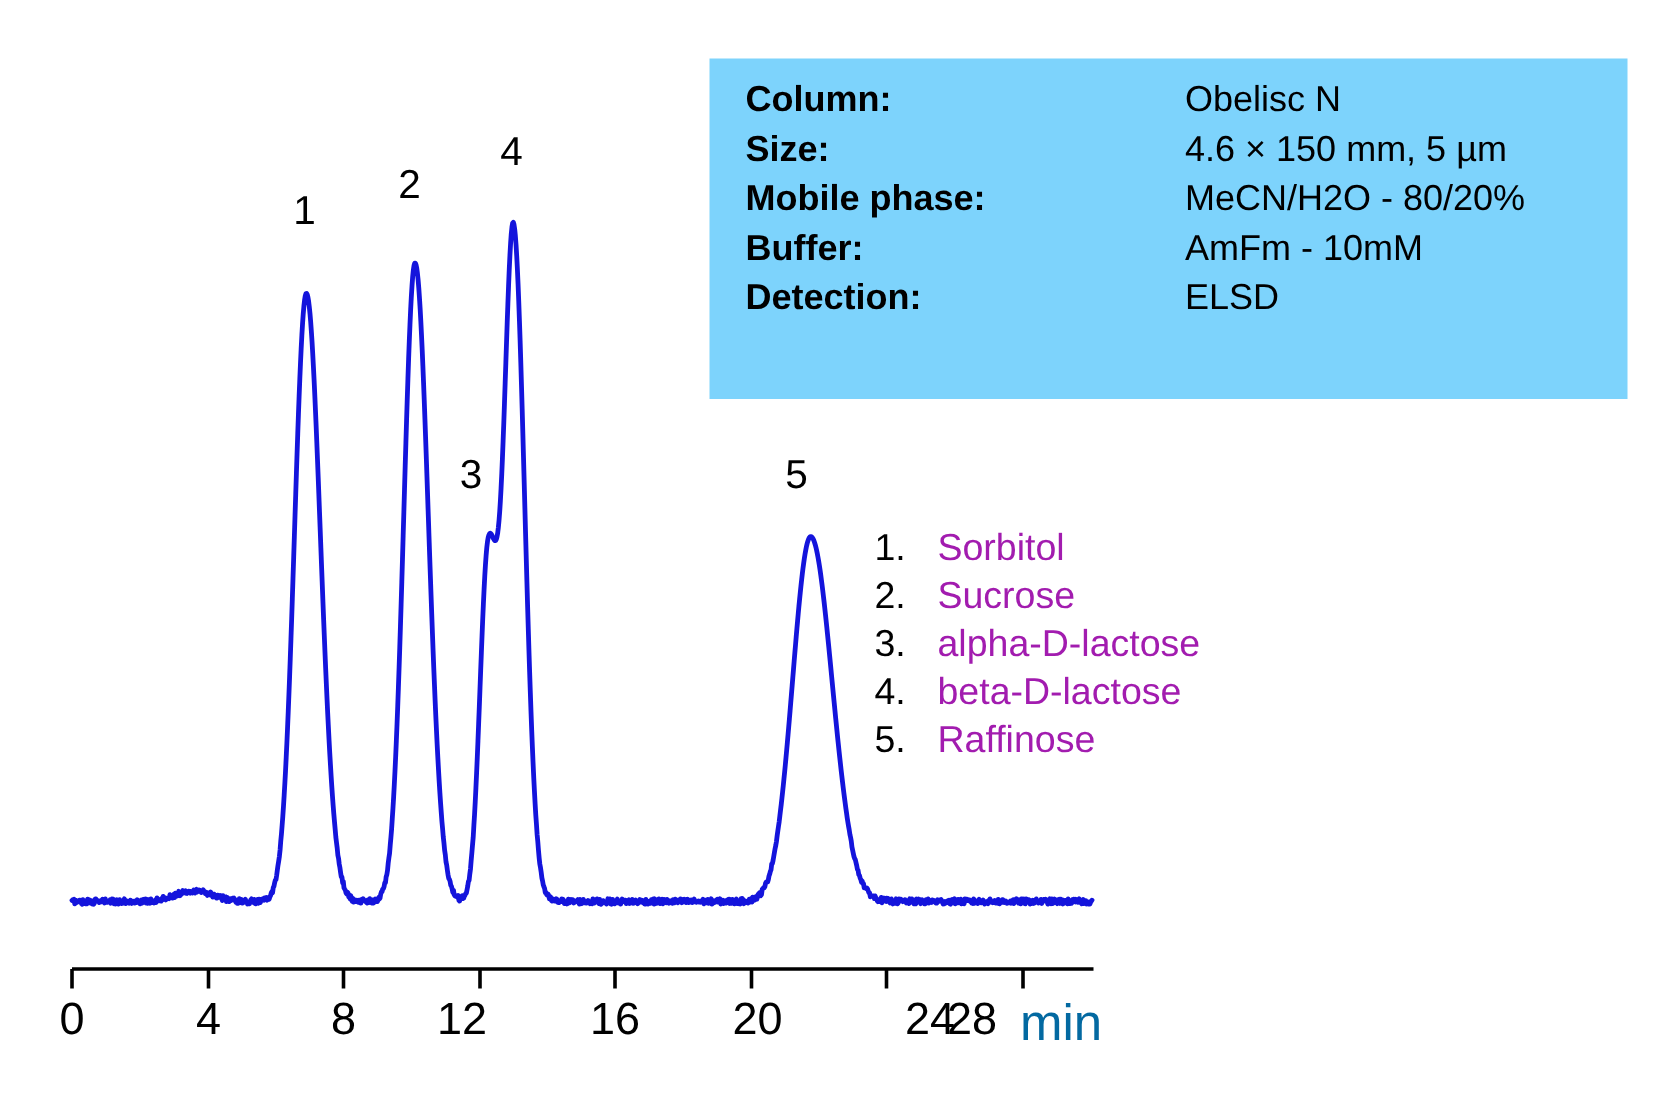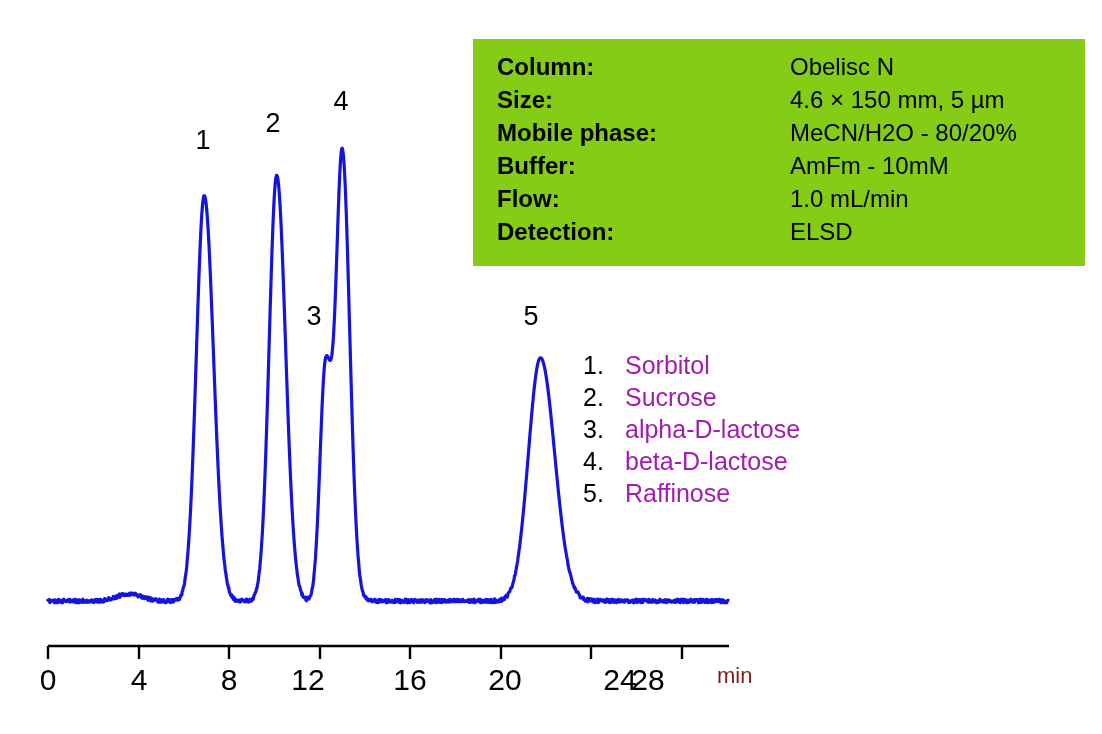--- a/index.html
+++ b/index.html
@@ -51,36 +51,36 @@
     font-size: 30px;
     line-height: 1;
     color: #000000;
     text-align: center;
     width: 60px;
     margin-left: -30px;
   }
   #axis-unit-label {
     position: absolute;
     top: 665px;
-    left: 717px;
-    font-family: "Liberation Sans", sans-serif;
-    font-size: 22px;
+    left: 680px;
+    font-family: "Liberation Sans", sans-serif;
+    font-size: 34px;
     line-height: 1;
-    color: #7f1d1d;
+    color: #0369a1;
     white-space: nowrap;
   }
 
   
   #method-info-box {
     position: absolute;
     left: 473px;
     top: 39px;
     width: 612px;
     height: 227px;
-    background: #84cc16;
+    background: #7dd3fc;
     box-sizing: border-box;
     padding: 14px 0 0 24px;
   }
   .method-row {
     display: flex;
     align-items: baseline;
     height: 33px;
   }
   .method-label {
     width: 293px;
@@ -164,24 +164,20 @@
     </div>
     <div class="method-row">
       <div class="method-label">Mobile phase:</div>
       <div class="method-value">MeCN/H2O - 80/20%</div>
     </div>
     <div class="method-row">
       <div class="method-label">Buffer:</div>
       <div class="method-value">AmFm - 10mM</div>
     </div>
     <div class="method-row">
-      <div class="method-label">Flow:</div>
-      <div class="method-value">1.0 mL/min</div>
-    </div>
-    <div class="method-row">
       <div class="method-label">Detection:</div>
       <div class="method-value">ELSD</div>
     </div>
   </div>
 
   <div id="compound-legend">
     <div class="legend-row">
       <div class="legend-index">1.</div>
       <div class="legend-name">Sorbitol</div>
     </div>

